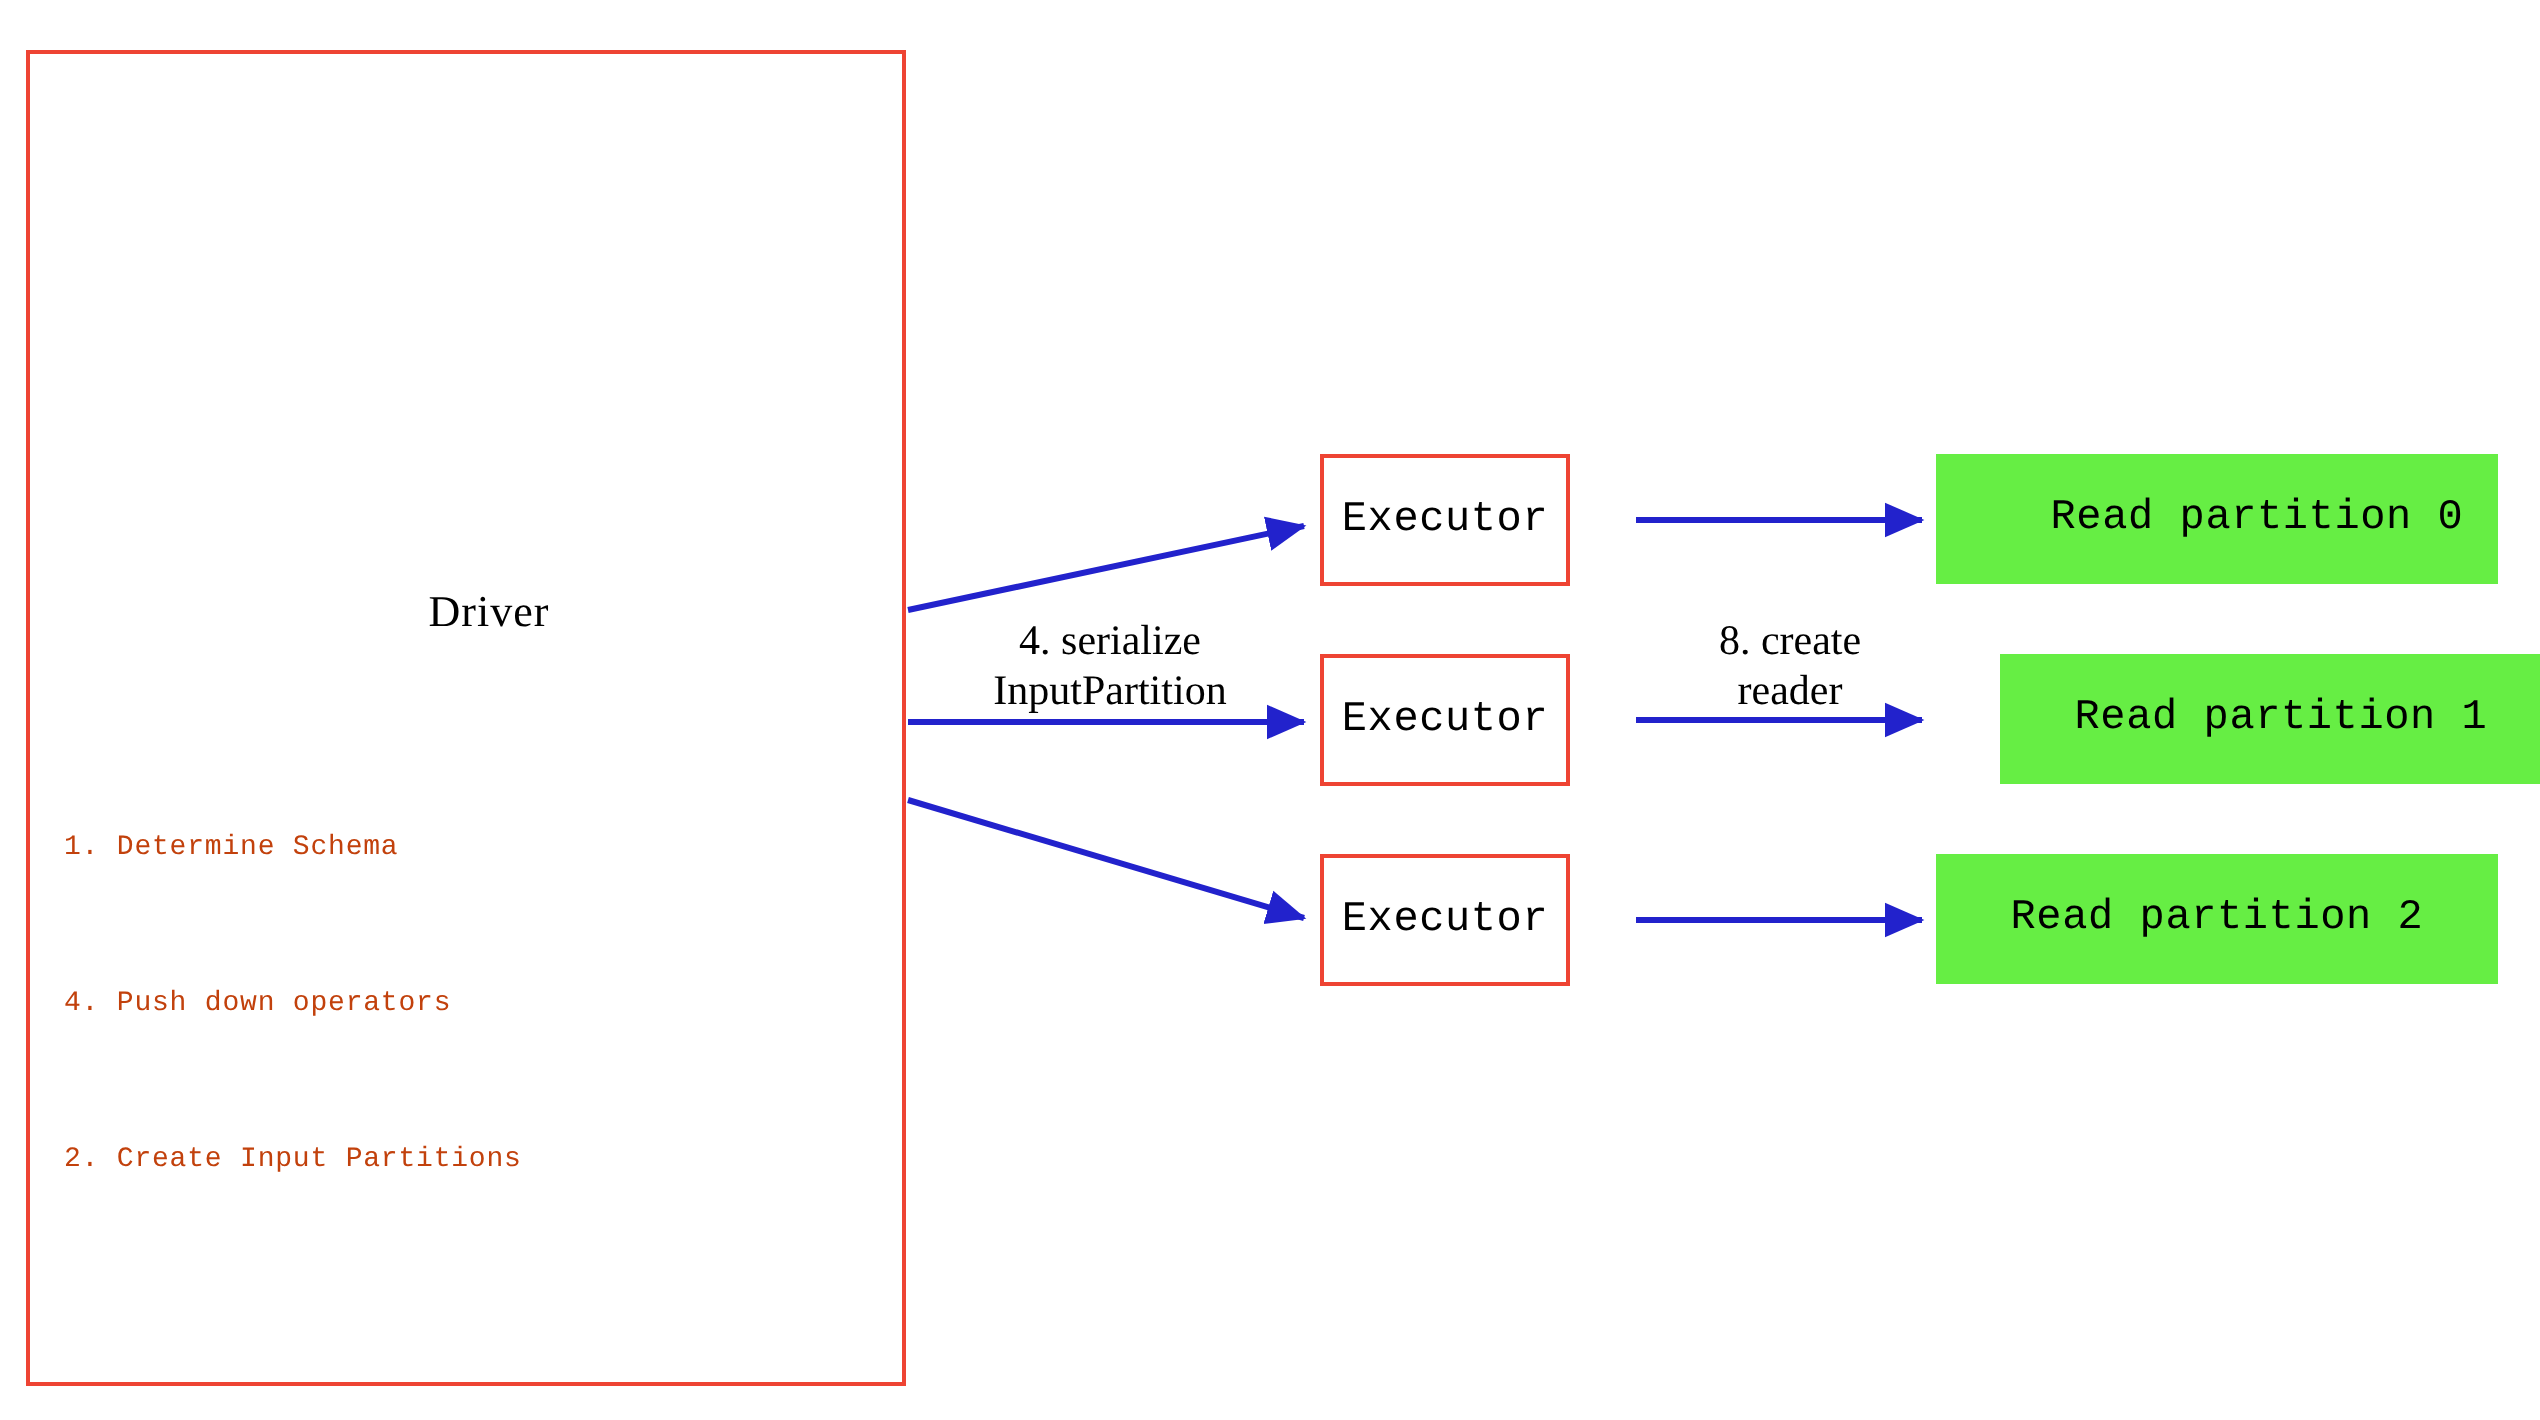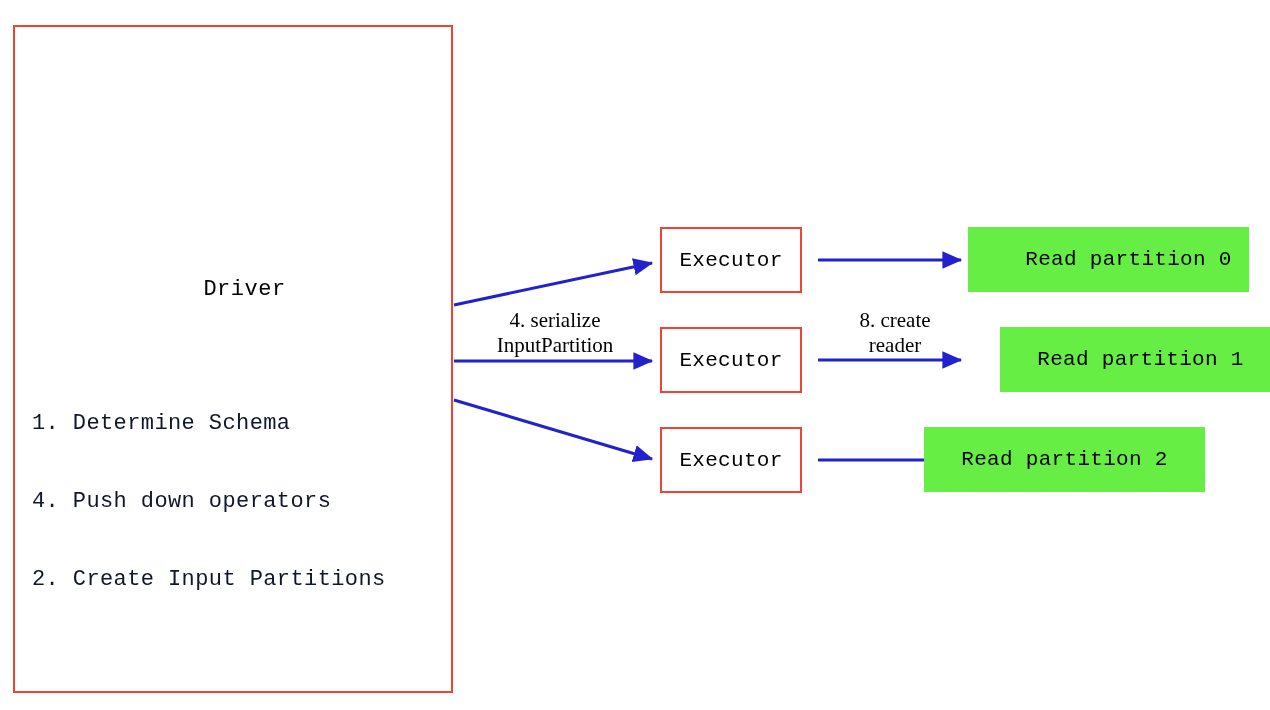--- a/index.html
+++ b/index.html
@@ -49,44 +49,44 @@
     height: 668px;
     border: 2px solid var(--red);
     background: #ffffff;
     display: block;
   }
 
   .driver-title {
     position: absolute;
     left: 0;
     right: 0;
-    top: 250px;
+    top: 266px;
     text-align: center;
-    font-family: Liberation Mono, monospace;
+    font-family: Liberation Serif, serif;
     font-size: 22px;
     color: #000000;
     letter-spacing: 0.5px;
     padding-left: 23px;
   }
 
   .driver-steps {
     position: absolute;
     left: 17px;
     top: 332px;
     font-family: "Liberation Mono", "DejaVu Sans Mono", monospace;
-    font-size: 22px;
+    font-size: 14px;
     line-height: 26px;
-    color: #0f172a;
+    color: #c2410c;
     white-space: pre;
     letter-spacing: 0.4px;
   }
   .driver-step-line { display: block; }
 
   .executor-box {
-    width: 142px;
+    width: 125px;
     height: 66px;
     border: 2px solid var(--red);
     background: #ffffff;
     font-family: "Liberation Mono", "DejaVu Sans Mono", monospace;
     font-size: 21px;
     color: #000000;
     letter-spacing: 0.3px;
   }
 
   .partition-box {
@@ -162,21 +162,21 @@
   <div class="node-box executor-box" style="left:660px; top:427px;">
     <span>Executor</span>
   </div>
 
   <div class="node-box partition-box" style="left:968px; top:227px;padding-left:40px;">
     <span>Read partition 0</span>
   </div>
   <div class="node-box partition-box" style="left:1000px; top:327px;">
     <span>Read partition 1</span>
   </div>
-  <div class="node-box partition-box" style="left:924px; top:427px;">
+  <div class="node-box partition-box" style="left:968px; top:427px;">
     <span>Read partition 2</span>
   </div>
 
   <div class="edge-label" id="label-serialize">4. serialize
 InputPartition</div>
 
   <div class="edge-label" id="label-create-reader">8. create
 reader</div>
 
 </div>

